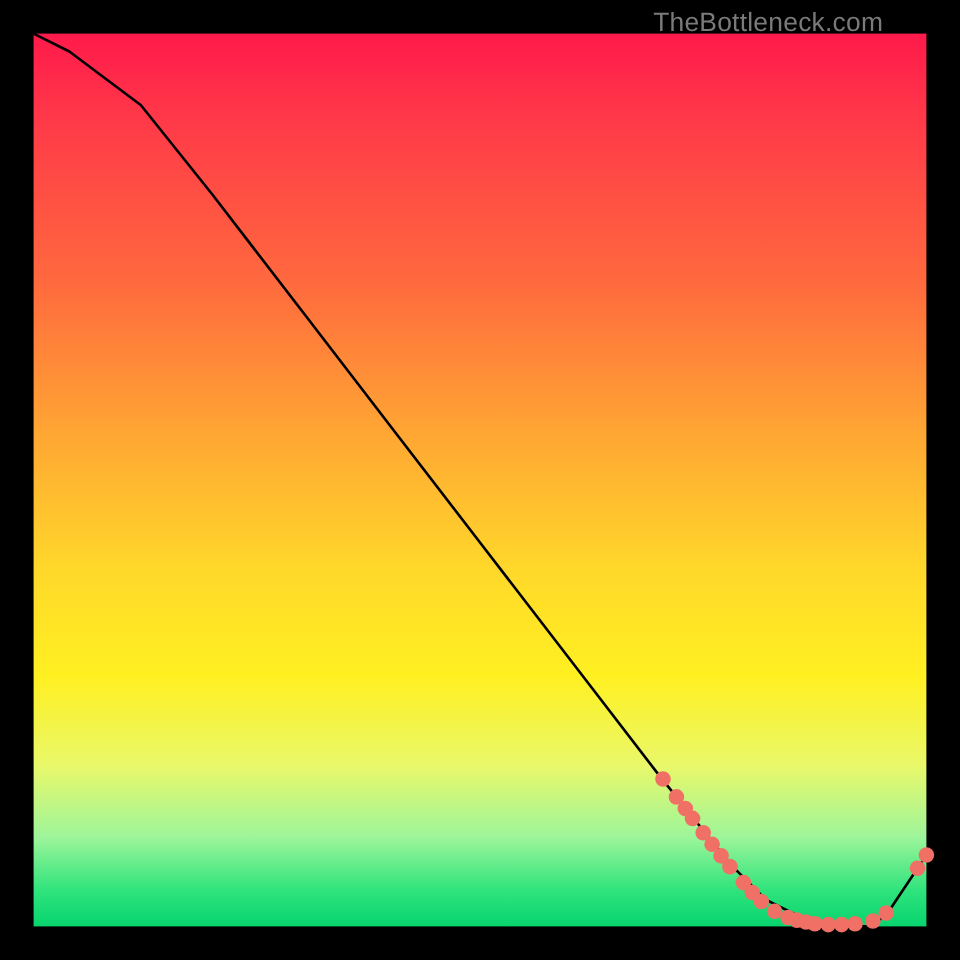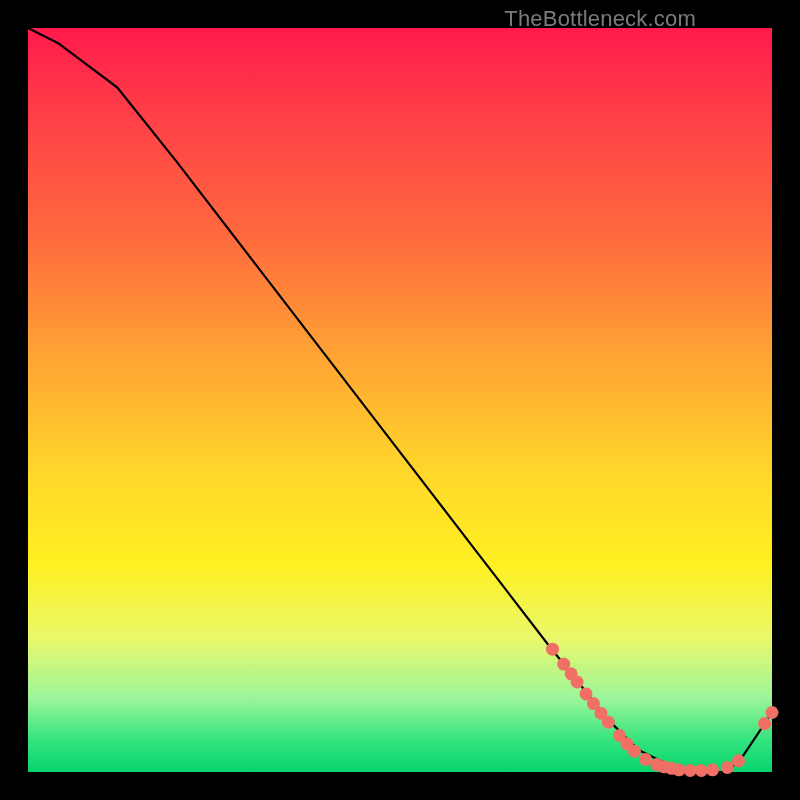--- a/index.html
+++ b/index.html
@@ -9,20 +9,21 @@
     height: 800px;
     background: #000;
     font-family: Arial, Helvetica, sans-serif;
     overflow: hidden;
   }
   .frame {
     position: relative;
     width: 708px;
     height: 800px;
     background: #000;
+    padding-left: 40px;
   }
   .watermark {
     position: absolute;
     top: 6px;
     right: 12px;
     color: #7a7a7a;
     font-size: 22px;
     font-weight: 500;
     letter-spacing: 0.2px;
     z-index: 5;

